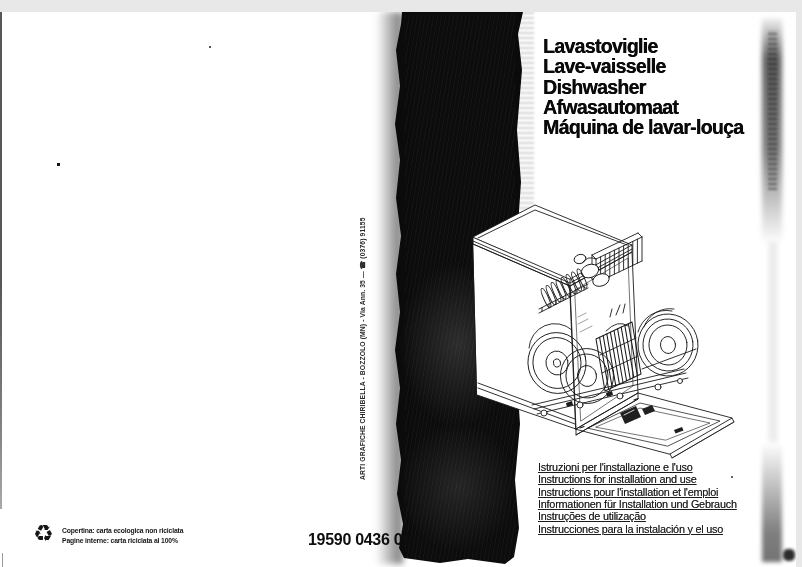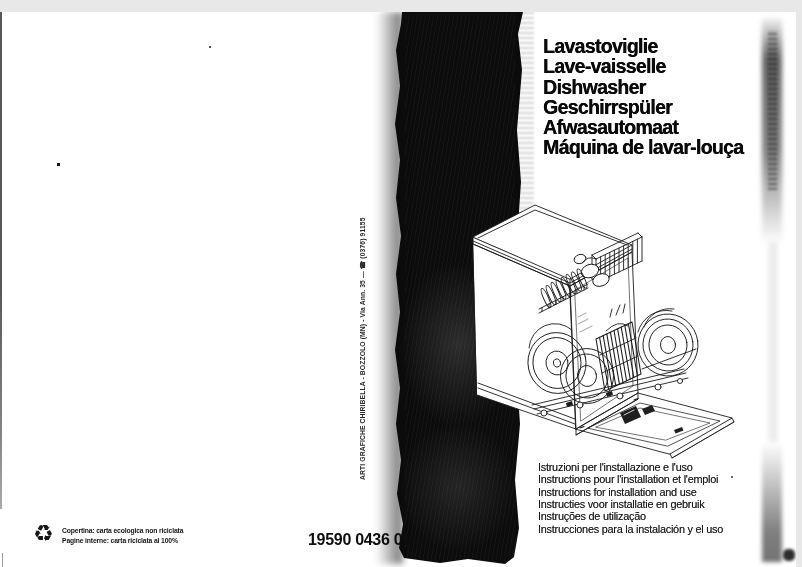--- a/index.html
+++ b/index.html
@@ -38,21 +38,21 @@
     background:linear-gradient(180deg,rgba(0,0,0,0),rgba(0,0,0,.5) 75%,rgba(0,0,0,.55));}
   .noise-blob{left:783px;top:537px;width:12px;height:12px;background:#2c2c2c;filter:blur(1.5px);border-radius:40%;}
   .speck1{left:57px;top:151px;width:3px;height:3px;background:#151515;}
   .speck2{left:209px;top:34px;width:2px;height:2px;background:#555;}
   .speck3{left:731px;top:464px;width:2px;height:2px;background:#666;}
 
   
   .titles{left:543px;top:24px;font-weight:bold;font-size:19.5px;line-height:20.3px;
     letter-spacing:-0.7px;color:#0a0a0a;text-shadow:0.35px 0 0 #0a0a0a;white-space:nowrap;}
   .instructions{left:538px;top:449px;font-size:10.9px;line-height:12.35px;
-    letter-spacing:-0.25px;color:#1b1b1b;text-shadow:0 0 .3px rgba(0,0,0,.55);white-space:nowrap;}
+    letter-spacing:-0.25px;color:#1b1b1b;text-shadow:0 0 .3px rgba(0,0,0,.55);white-space:nowrap;text-decoration:underline;}
   .part-number{left:308px;top:519px;font-weight:bold;font-size:16px;letter-spacing:-0.3px;color:#0d0d0d;}
   .printer{left:359px;top:468px;transform:rotate(-90deg);transform-origin:0 0;
     width:208px;font-size:6.8px;font-weight:bold;letter-spacing:0.1px;color:#2a2a2a;white-space:nowrap;}
   .eco{left:33px;top:510px;}
   .eco-icon{font-size:23px;line-height:1;color:#161616;font-family:"DejaVu Sans",sans-serif;}
   .eco-text{left:62px;top:514px;font-size:6.8px;font-weight:bold;line-height:9.6px;
     letter-spacing:-0.15px;color:#151515;white-space:nowrap;}
 
   .illus{left:430px;top:185px;width:310px;height:262px;}
 </style>
@@ -78,21 +78,20 @@
   <div class="abs left-edge-low"></div>
   <div class="abs bottom-rule"></div>
   <div class="abs speck1"></div>
   <div class="abs speck2"></div>
   <div class="abs speck3"></div>
 
   <div class="abs titles">
     <div>Lavastoviglie</div>
     <div>Lave-vaisselle</div>
     <div>Dishwasher</div>
-    <div>Geschirrspüler</div>
     <div>Afwasautomaat</div>
     <div>Máquina de lavar-louça</div>
   </div>
 
   <svg class="abs illus" viewBox="0 0 310 262" aria-hidden="true">
 
     <g fill="#ffffff" stroke="none">
       <polygon points="43,40 105,8 202,48 140,82"></polygon>
       <polygon points="43,40 140,82 146,232 47,198"></polygon>
       <polygon points="140,82 202,48 208,196 146,232"></polygon>
@@ -195,23 +194,23 @@
       <path d="M244,233 l8,-3 1.5,3.5 -8,3 z" fill="#1f1f1f" stroke="none"></path>
       <path d="M150,231 l4,-1.5 M204,203 l4,-1.5" stroke-width="1.2"></path>
 
       <path d="M146,232 L146,238 L208,202 L208,196"></path>
       <path d="M146,238 L208,202"></path>
     </g>
   </svg>
 
   <div class="abs instructions">
     <div>Istruzioni per l'installazione e l'uso</div>
+    <div>Instructions for installation and use</div>
     <div>Instructions pour l'installation et l'emploi</div>
-    <div>Instructions for installation and use</div>
-    <div>Instructies voor installatie en gebruik</div>
+    <div>Informationen für Installation und Gebrauch</div>
     <div>Instruções de utilização</div>
     <div>Instrucciones para la instalación y el uso</div>
   </div>
 
   <div class="abs printer">ARTI GRAFICHE CHIRIBELLA - BOZZOLO (MN) - Via Ann. 35 — ☎ (0376) 91155</div>
 
   <div class="abs part-number">19590 0436 00</div>
 
   <div class="abs eco">
     <span class="eco-icon">♻</span>

